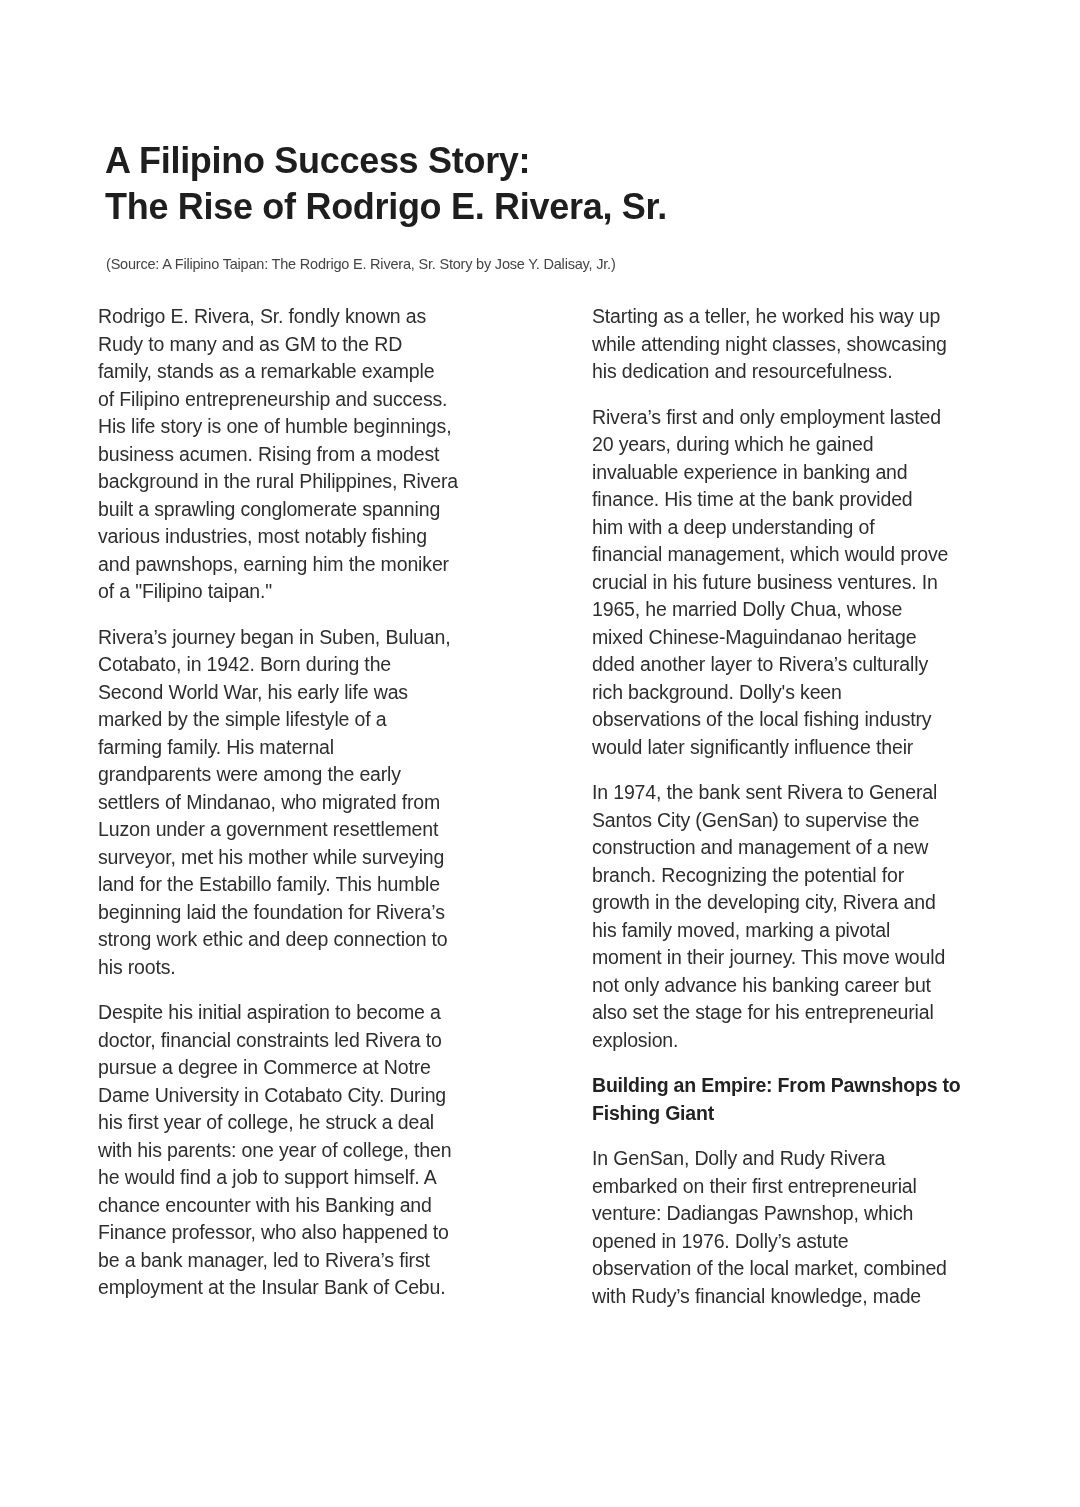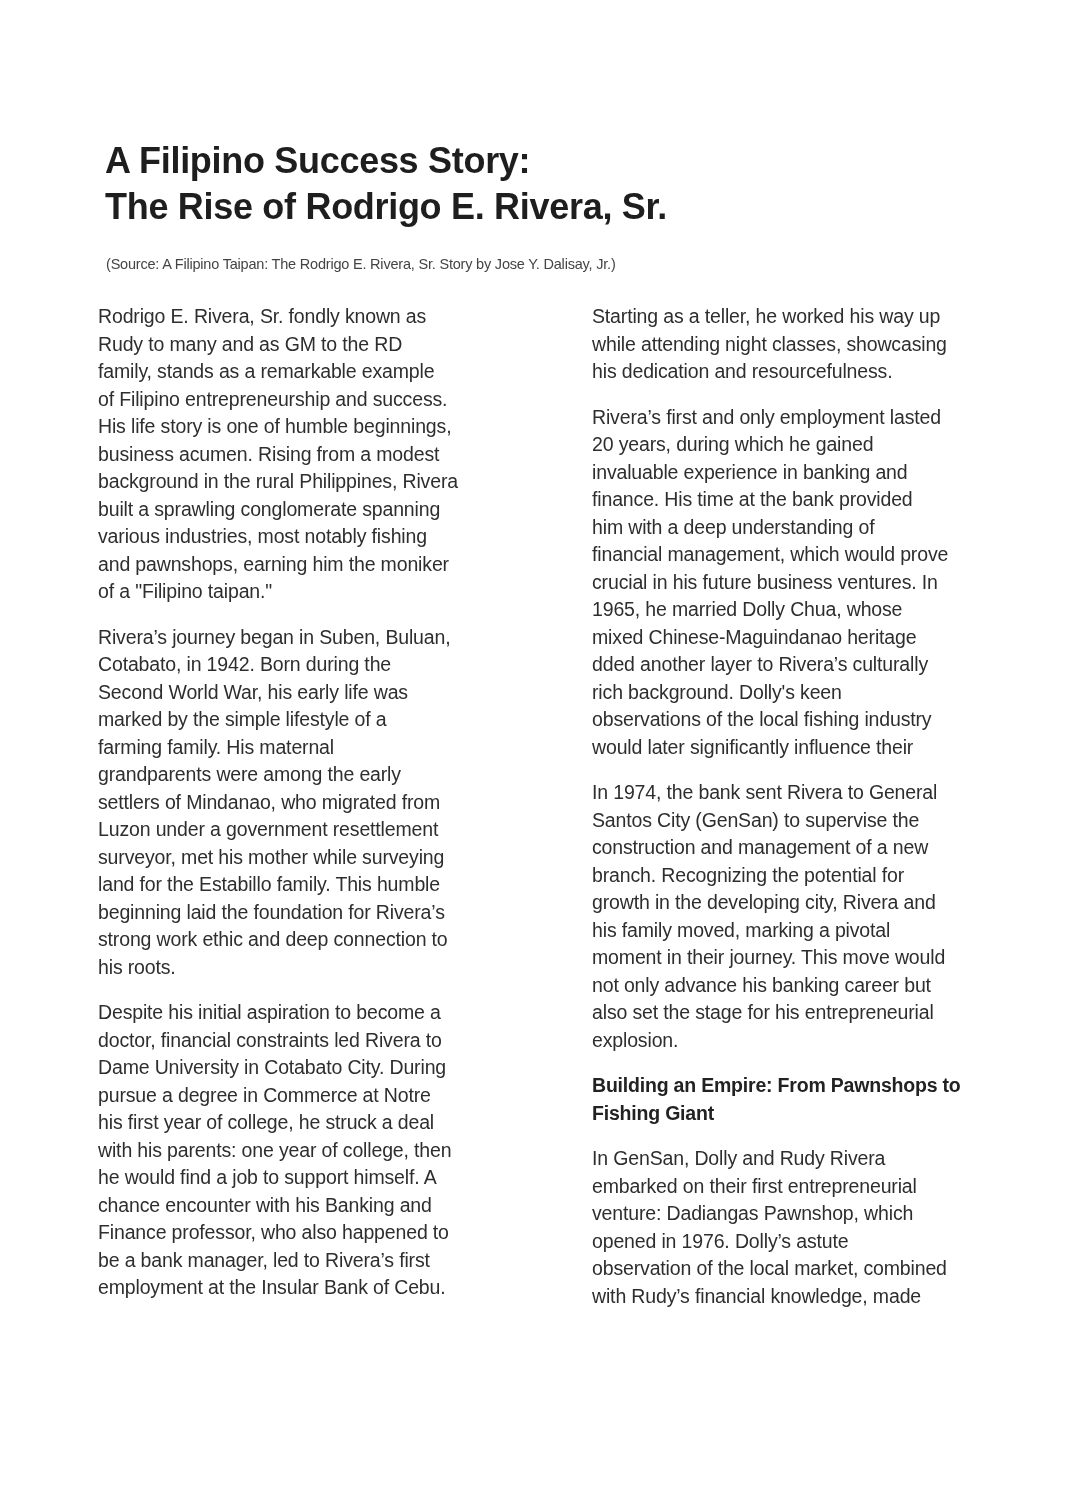--- a/index.html
+++ b/index.html
@@ -55,22 +55,22 @@
       <span class="ln">Luzon under a government resettlement</span>
       <span class="ln">surveyor, met his mother while surveying</span>
       <span class="ln">land for the Estabillo family. This humble</span>
       <span class="ln">beginning laid the foundation for Rivera’s</span>
       <span class="ln">strong work ethic and deep connection to</span>
       <span class="ln">his roots.</span>
     </p>
   <p class="para">
       <span class="ln">Despite his initial aspiration to become a</span>
       <span class="ln">doctor, financial constraints led Rivera to</span>
+      <span class="ln">pursue a degree in Commerce at Notre</span>
       <span class="ln">Dame University in Cotabato City. During</span>
-      <span class="ln">pursue a degree in Commerce at Notre</span>
       <span class="ln">his first year of college, he struck a deal</span>
       <span class="ln">with his parents: one year of college, then</span>
       <span class="ln">he would find a job to support himself. A</span>
       <span class="ln">chance encounter with his Banking and</span>
       <span class="ln">Finance professor, who also happened to</span>
       <span class="ln">be a bank manager, led to Rivera’s first</span>
       <span class="ln">employment at the Insular Bank of Cebu.</span>
     </p>
 </div>
 

